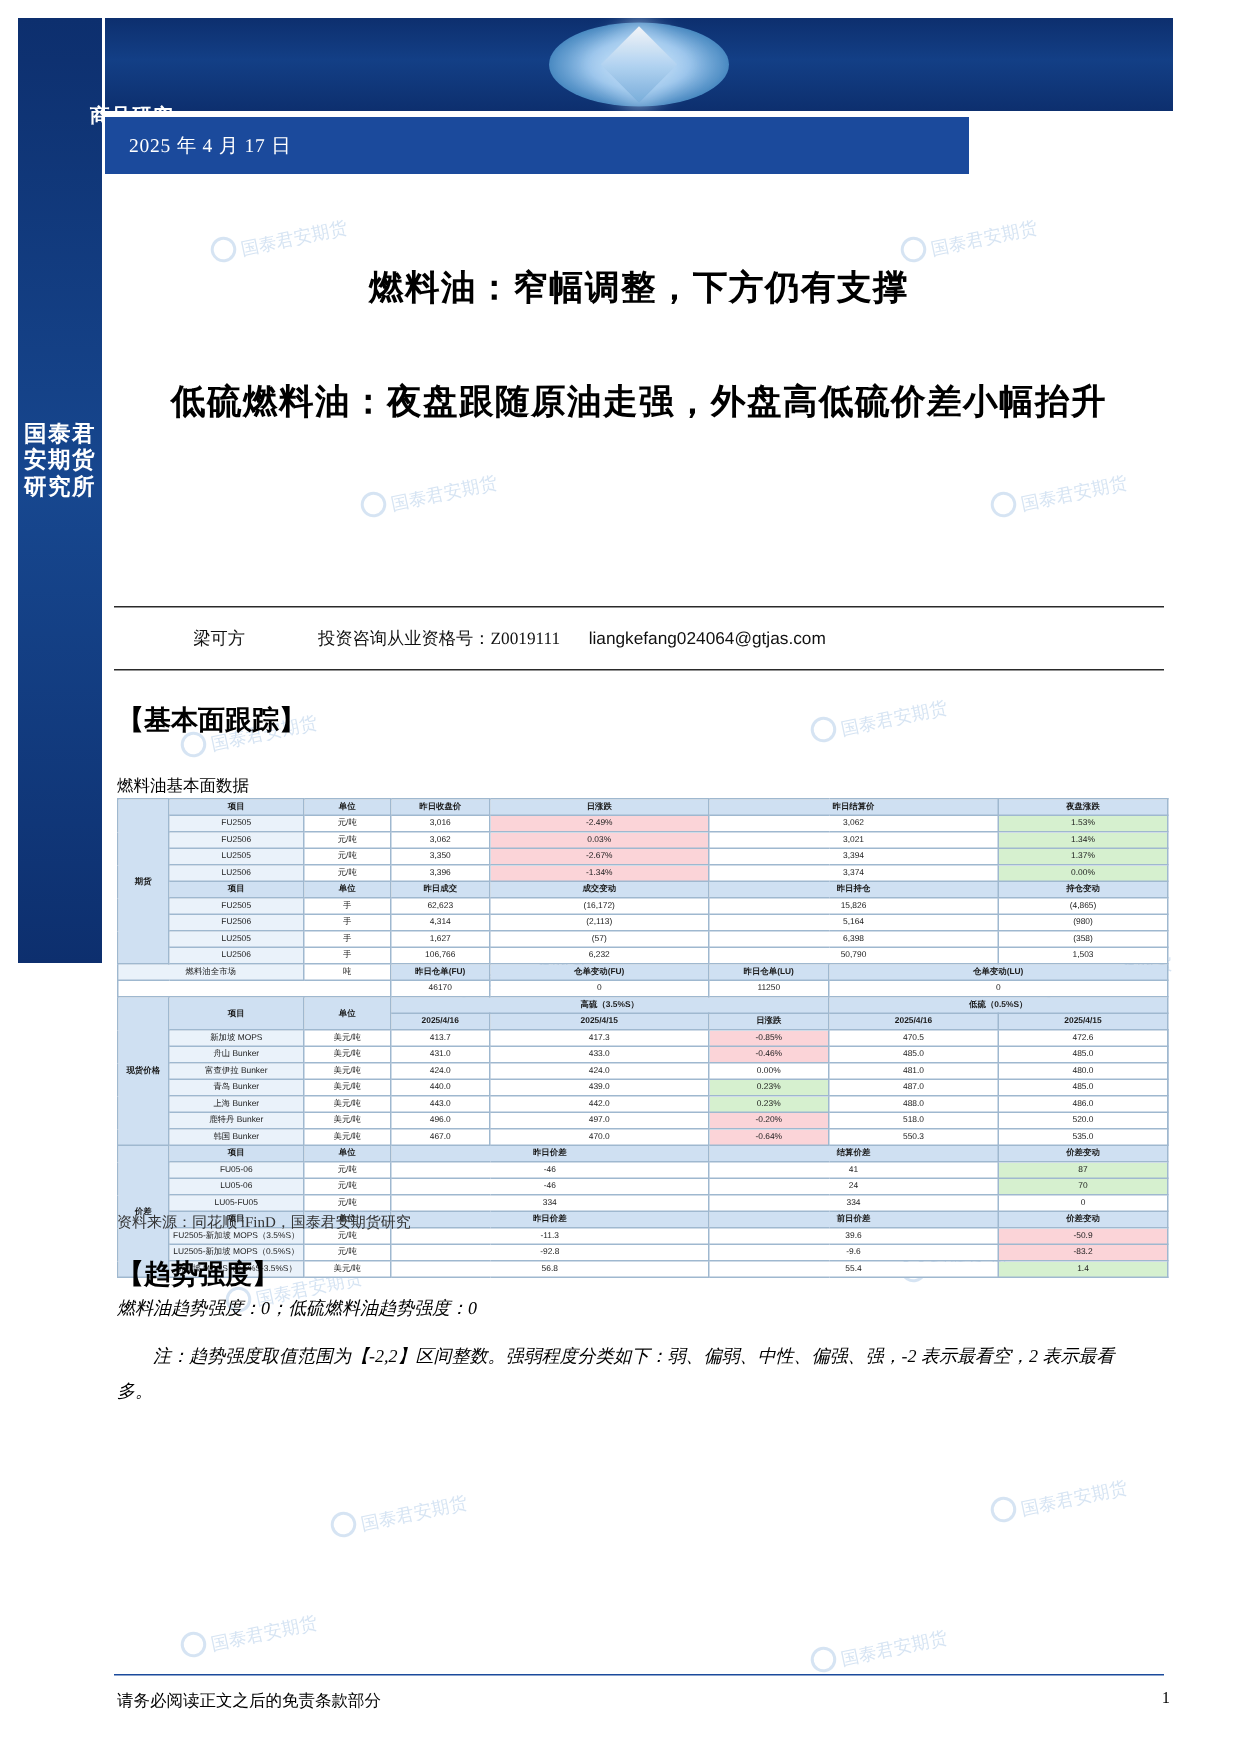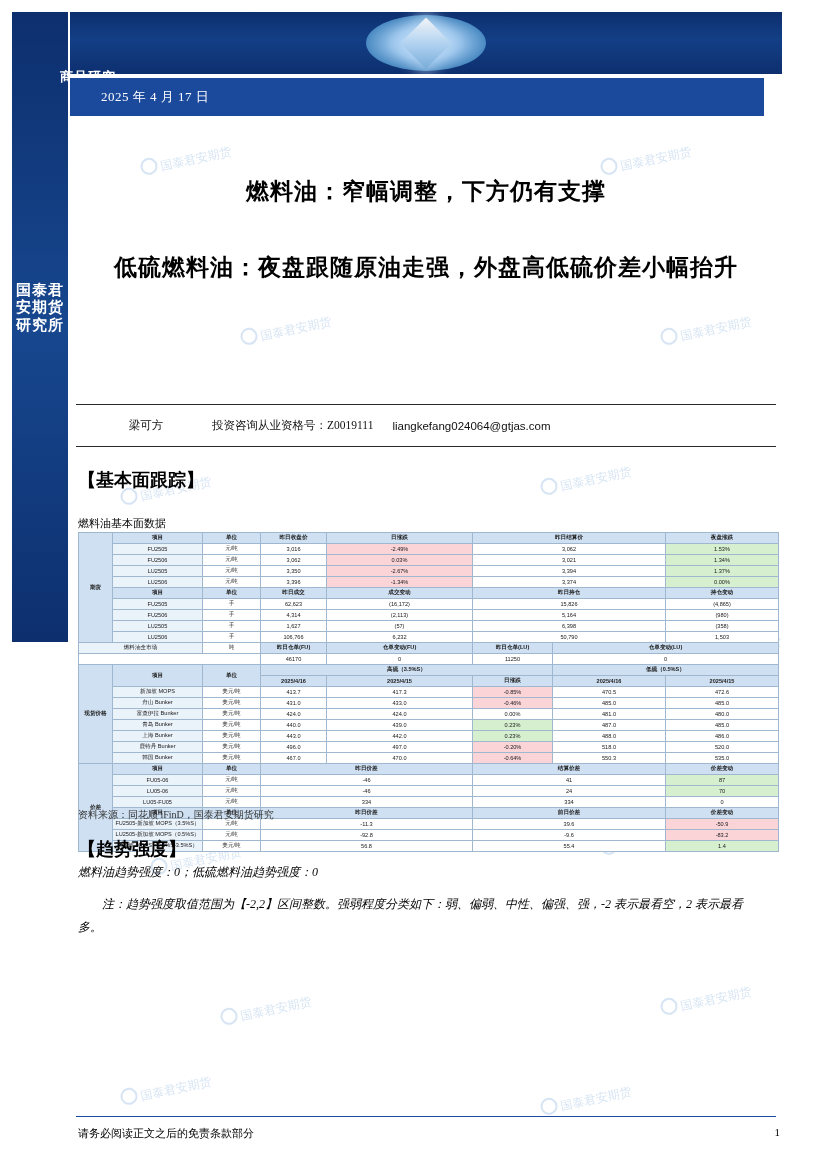--- a/index.html
+++ b/index.html
@@ -69,27 +69,27 @@
   }
   .spine .v-mid {
     top: 270px;
     font-size: 15px;
   }
 
   
   .date-bar {
     position: absolute;
     left: 70px; top: 78px;
-    width: 694px; height: 38px;
+    width: 576px; height: 38px;
     background: #1b4a9c;
     color: #ffffff;
     font-size: 13px;
     display: flex;
     align-items: center;
-    padding-left: 31px;
+    padding-left: 16px;
     box-sizing: border-box;
     letter-spacing: .5px;
   }
 
   
   .title-main {
     position: absolute;
     left: 70px; top: 176px;
     width: 712px;
     text-align: center;

